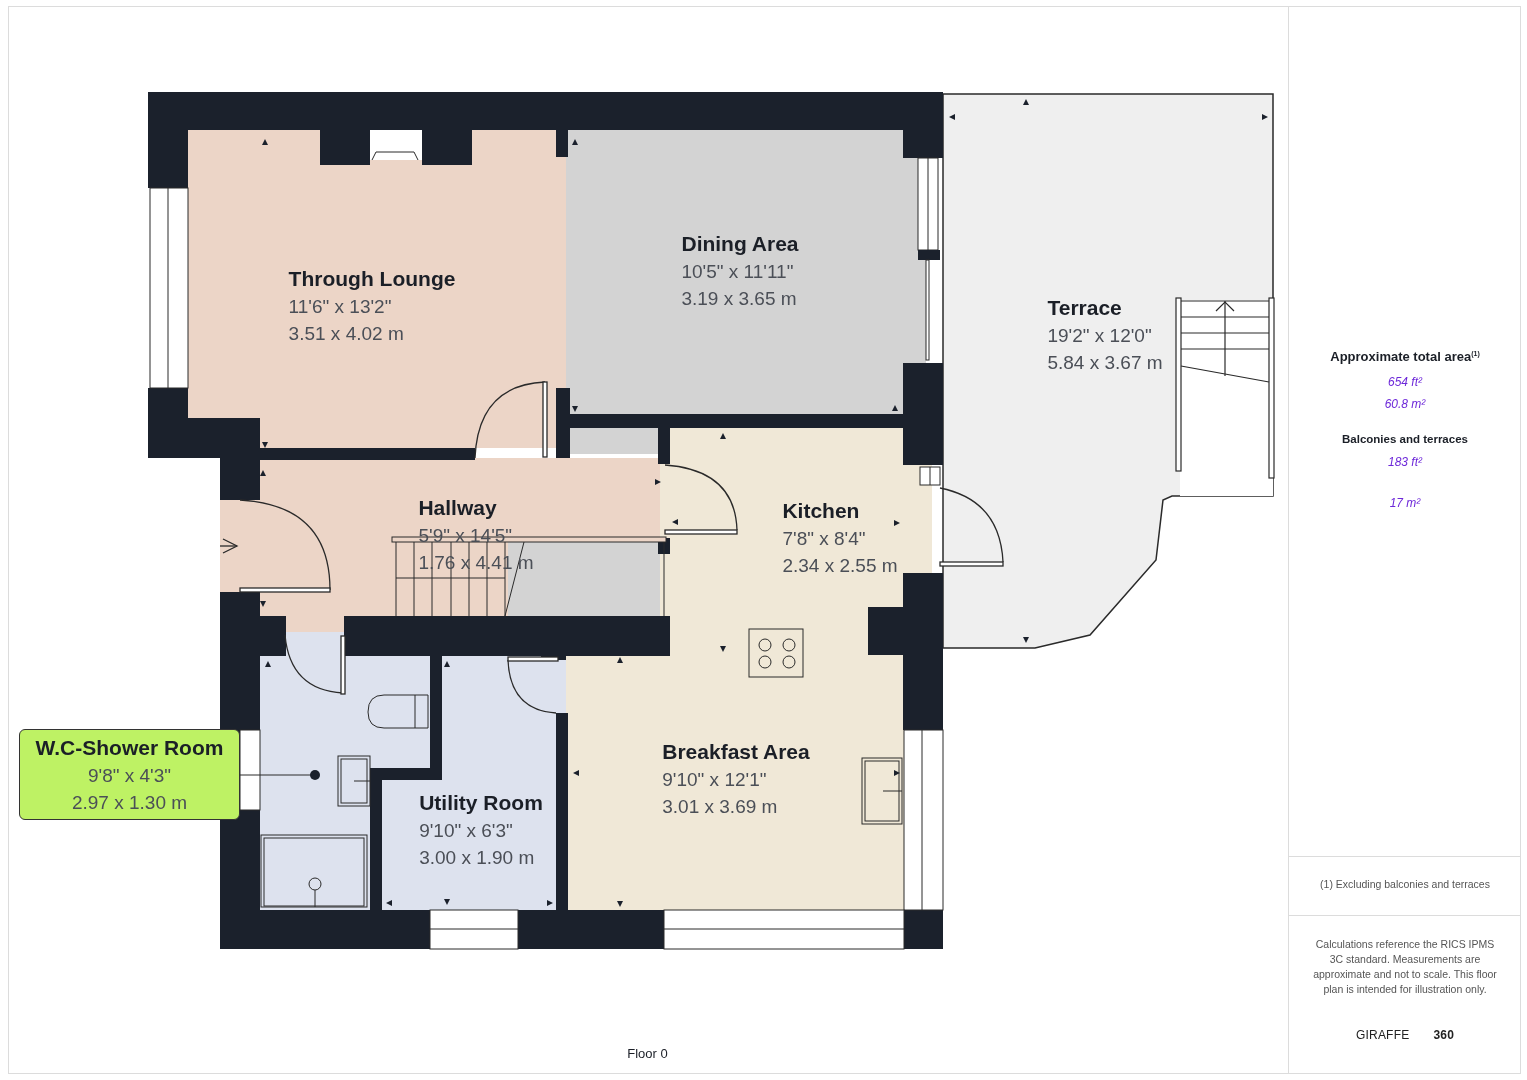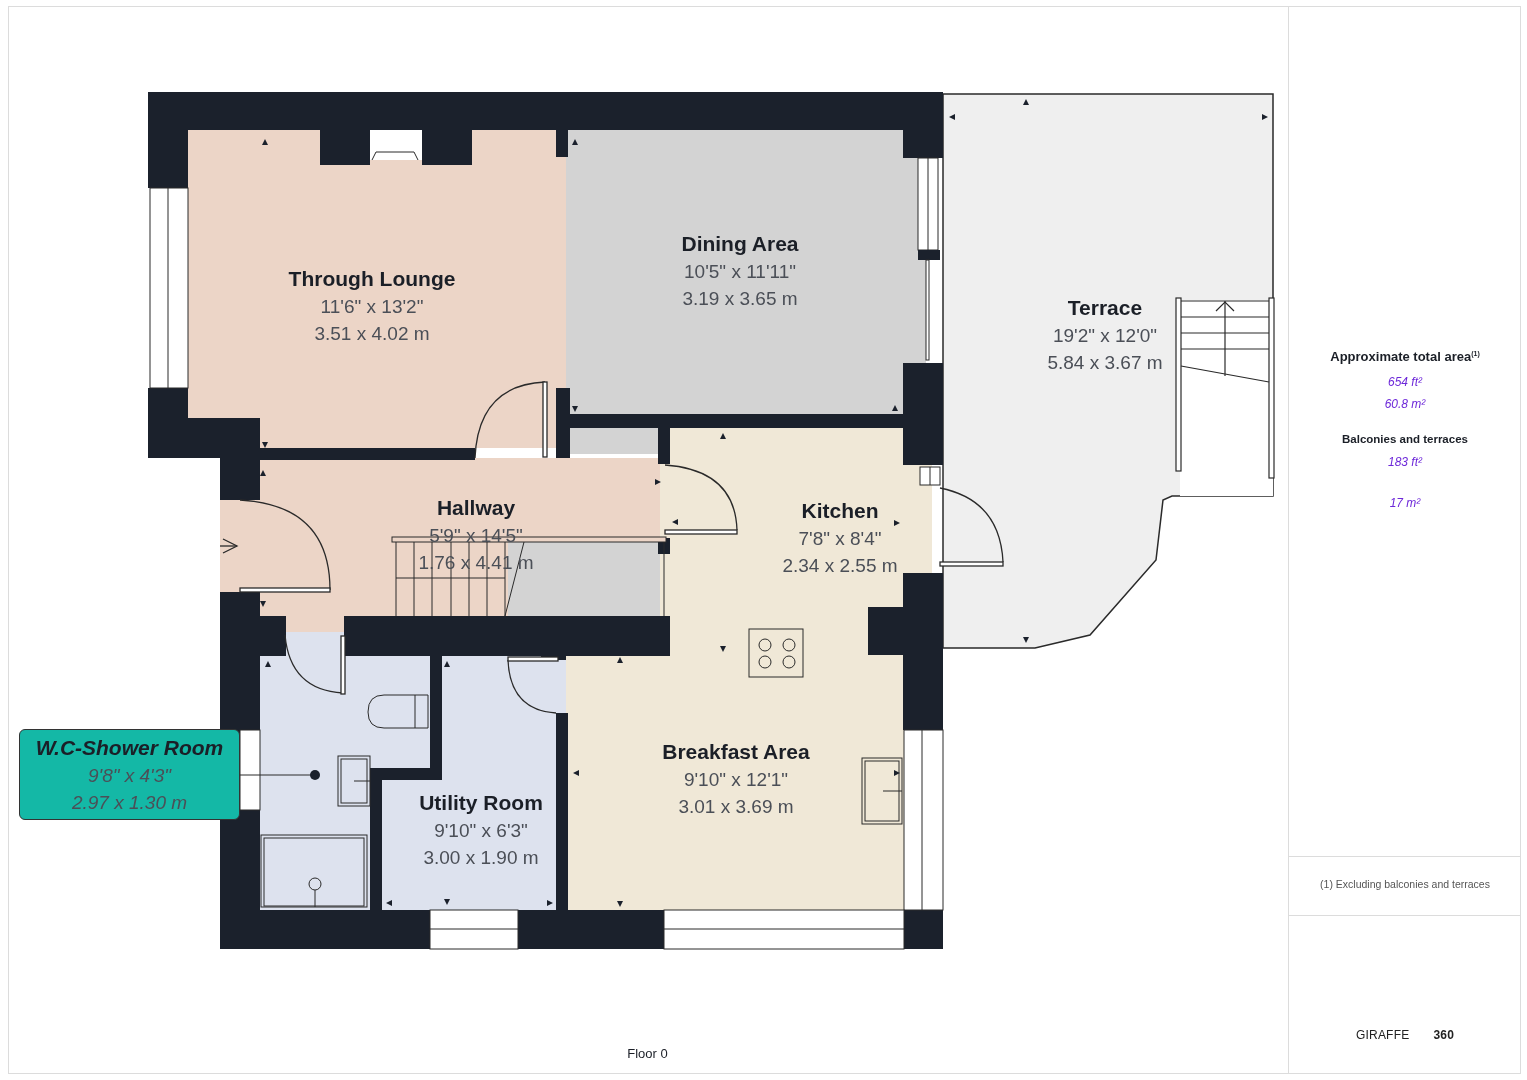--- a/index.html
+++ b/index.html
@@ -7,24 +7,24 @@
   .frame { position:absolute; left:8px; top:6px; width:1513px; height:1068px; border:1px solid #dcdcdc; box-sizing:border-box; }
   .sidebar { position:absolute; left:1288px; top:6px; width:233px; height:1068px; border-left:1px solid #dcdcdc; box-sizing:border-box; }
   .sb-div { position:absolute; left:0; width:100%; height:1px; background:#dcdcdc; }
   .sb-text { position:absolute; left:0; width:100%; text-align:center; color:#4a4a4a; }
   .sb-head { font-weight:bold; color:#1b1f27; font-size:13px; }
   .sb-val { font-size:12px; color:#6d28d9;font-style:italic; }
   .sb-note { font-size:10.5px; color:#555; line-height:15px; padding:0 22px; box-sizing:border-box; }
   .brand { font-size:12px; color:#222; letter-spacing:0.2px; }
   .brand b { font-weight:bold;margin-left:24px; }
   svg.plan { position:absolute; left:0; top:0; }
-  .room-label { position:absolute; text-align:center; transform:translateX(-50%); white-space:nowrap; }
+  .room-label { position:absolute; transform:translateX(-50%); white-space:nowrap; }
   .room-name { font-weight:bold; font-size:21px; color:#1b1f27; line-height:28px; }
   .room-dim { font-size:19px; color:#4b4f57; line-height:27px; }
-  .callout { position:absolute; left:19px; top:729px; width:221px; height:91px; border:1px solid #333; border-radius:6px; background:#14b8a6; box-sizing:border-box; text-align:center;font-style:italic; }
+  .callout { position:absolute; left:19px; top:729px; width:221px; height:91px; border:1px solid #333; border-radius:6px; background:#bef264; box-sizing:border-box; text-align:center; }
   .floor-label { position:absolute; left:560px; top:1046px; width:175px; text-align:center; font-weight:normal; font-size:13px; color:#1b1f27; }
 </style>
 </head>
 <body>
 
 <div class="frame"></div>
 
 <svg class="plan" width="1290" height="1080" viewBox="0 0 1290 1080">
 
   <g>
@@ -242,16 +242,17 @@
     <span>Approximate total area</span><sup style="font-size:7px;">(1)</sup>
   </div>
   <div class="sb-text sb-val" style="top:369px;">654 ft²</div>
   <div class="sb-text sb-val" style="top:391px;">60.8 m²</div>
   <div class="sb-text sb-head" style="top:427px; font-size:11.5px;">Balconies and terraces</div>
   <div class="sb-text sb-val" style="top:449px;">183 ft²</div>
   <div class="sb-text sb-val" style="top:490px;">17 m²</div>
   <div class="sb-div" style="top:850px;"></div>
   <div class="sb-text sb-note" style="top:871px;">(1) Excluding balconies and terraces</div>
   <div class="sb-div" style="top:909px;"></div>
+  <div class="sb-text sb-note" style="top:931px;">Calculations reference the RICS IPMS 3C standard. Measurements are approximate and not to scale. This floor plan is intended for illustration only.</div>
   <div class="sb-text brand" style="top:1022px;">
     <span>GIRAFFE</span><b>360</b>
   </div>
 </div>
 
 </body></html>

